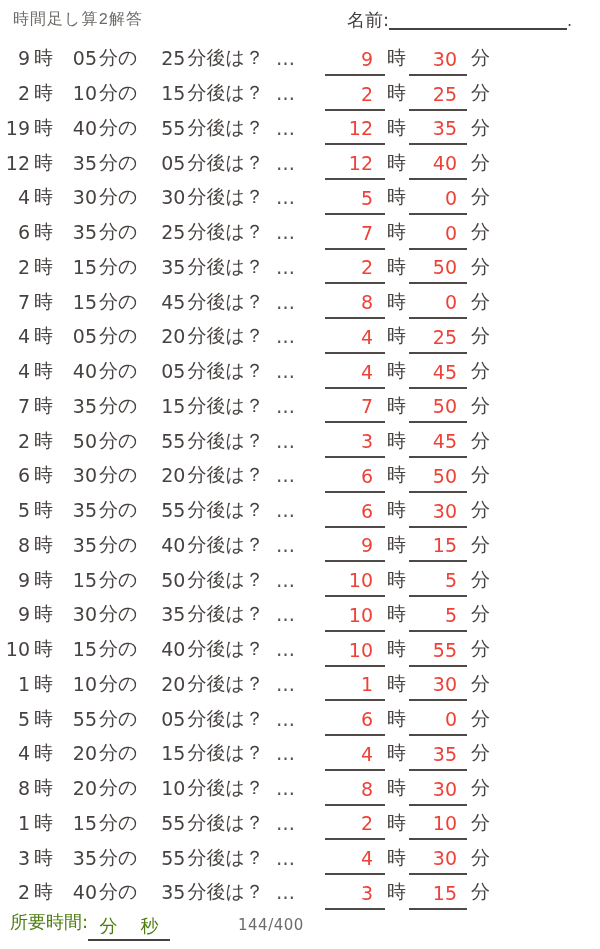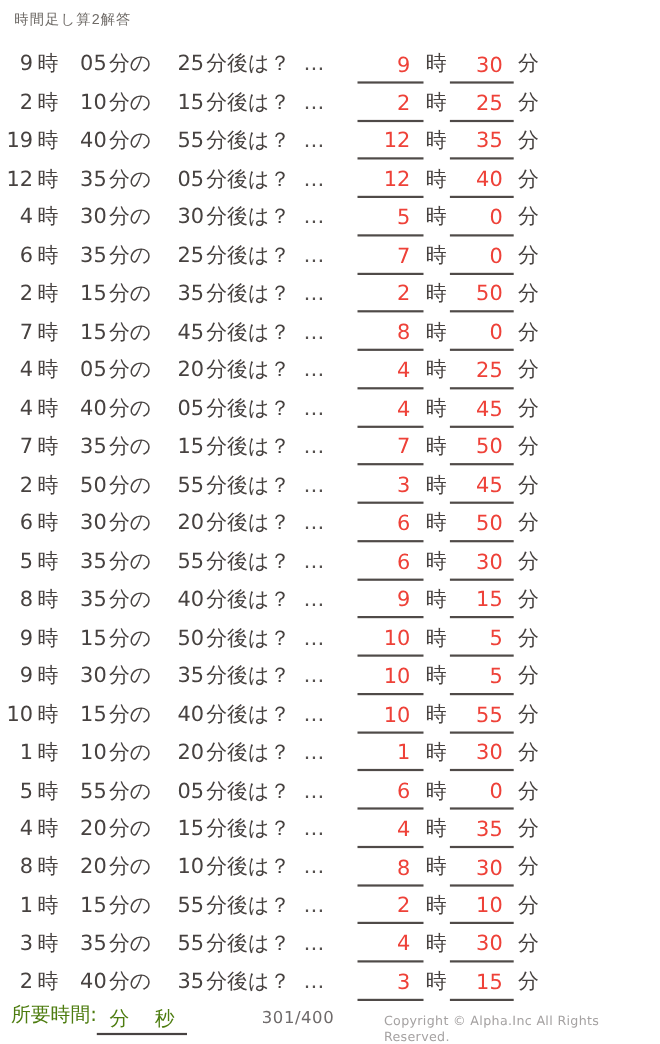--- a/index.html
+++ b/index.html
@@ -1,23 +1,23 @@
 <!DOCTYPE html>
 <html><head>
 <meta charset="utf-8">
 <style>
   * { margin:0; padding:0; box-sizing:border-box; }
   html,body { width:600px; height:949px; background:#ffffff; overflow:hidden;
               font-family:"DejaVu Sans", sans-serif; }
   .page { position:relative; width:600px; height:949px; background:#fff; }
 
   
-  .doc-title { position:absolute; left:13px; top:9px; font-size:13px;
+  .doc-title { position:absolute; left:13px; top:9px; font-size:16px;
                color:#6e6a66; letter-spacing:1px;
-               font-family:Liberation Sans, sans-serif; }
+               font-family:Liberation Mono, monospace; }
   .name-field { position:absolute; left:347px; top:8px; font-size:18px;
                 color:#413d3b; white-space:nowrap; }
   .name-line { display:inline-block; width:178px; height:16px;
                border-bottom:2px solid #474241; vertical-align:-4px; }
   .name-period { font-size:16px; color:#474241; }
 
   
   .rows { position:absolute; left:0; top:41px; width:600px; }
   .row { display:flex; align-items:center; height:34.75px;
          padding-right:110px; font-size:19px; color:#474240;
@@ -44,20 +44,21 @@
   .copyright { position:absolute; left:349px; top:921px; font-size:11.5px;
                color:#a5a2a2; letter-spacing:0.3px; }
 </style>
 </head>
 <body>
 
 <div class="page">
 
   <div class="doc-title">時間足し算2解答</div>
 
+  <div class="name-field"><span>名前:</span><span class="name-line"></span><span class="name-period">.</span></div>
 
   <div class="rows">
       <div class="row">
         <span class="qh">9</span>
         <span class="lbl ml4">時</span>
         <span class="qm">05</span>
         <span class="lbl ml2">分の</span>
         <span class="qa">25</span>
         <span class="lbl ml2">分後は？</span>
         <span class="dots">…</span>
@@ -378,17 +379,16 @@
         <span class="ansbox ans-m">15</span>
         <span class="lbl ml4">分</span>
       </div>
     </div>
 
   <div class="footer-req"><span>所要時間:</span><span class="fill-line">
         <span>分</span>
         <span>秒</span>
       </span></div>
 
-  <div class="page-count">301/400</div>
-
-  <div class="copyright">Copyright ©  Alpha.Inc All Rights Reserved.</div>
+  <div class="page-count">144/400</div>
+
 
 </div>
 
 </body></html>

